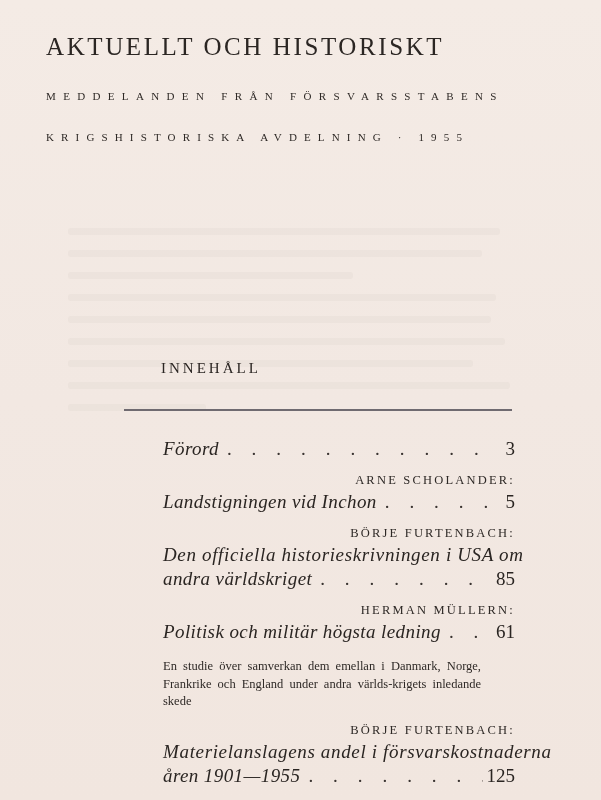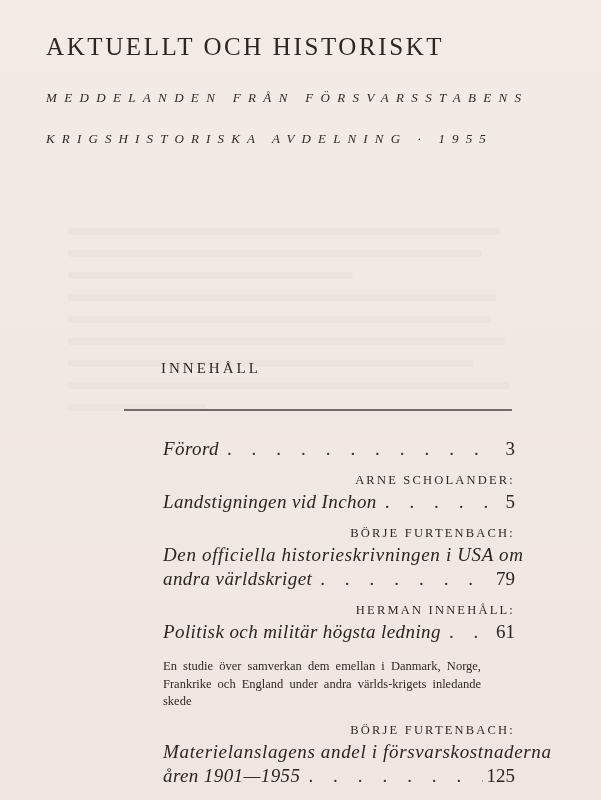--- a/index.html
+++ b/index.html
@@ -25,25 +25,24 @@
       left: 46px;
       top: 33px;
       font-size: 25px;
       letter-spacing: 2.6px;
       color: #2b2623;
       white-space: nowrap;
     }
     .subtitle {
       position: absolute;
       left: 46px;
-      font-size: 13px;
+      font-size: 11px;
       letter-spacing: 7.35px;
       color: #2e2926;
       white-space: nowrap;
-      font-style: italic;
     }
     .subtitle.l1 { top: 90px; }
     .subtitle.l2 { top: 131px; letter-spacing: 7.15px; }
 
     .showthrough {
       position: absolute;
       left: 68px;
       top: 228px;
       width: 460px;
     }
@@ -167,26 +166,26 @@
     </div>
 
     <div class="entry">
       <div class="author">BÖRJE FURTENBACH:</div>
       <div class="line full">
         <span class="t">Den officiella historieskrivningen i USA om</span>
       </div>
       <div class="line">
         <span class="t">andra världskriget</span>
         <span class="dots">. . . . . . . . . . . . . . . . . . . . . . . . . . . . . . . . . . . . .</span>
-        <span class="pg">79</span>
-      </div>
-    </div>
-
-    <div class="entry">
-      <div class="author">HERMAN INNEHÅLL:</div>
+        <span class="pg">85</span>
+      </div>
+    </div>
+
+    <div class="entry">
+      <div class="author">HERMAN MÜLLERN:</div>
       <div class="line">
         <span class="t">Politisk och militär högsta ledning</span>
         <span class="dots">. . . . . . . . . . . . . . . . . . . . . . . . . . . . . . . . . . . . .</span>
         <span class="pg">61</span>
       </div>
       <div class="desc">En studie över samverkan dem emellan i Danmark, Norge, Frankrike och England under andra världs-krigets inledande skede</div>
     </div>
 
     <div class="entry">
       <div class="author">BÖRJE FURTENBACH:</div>

